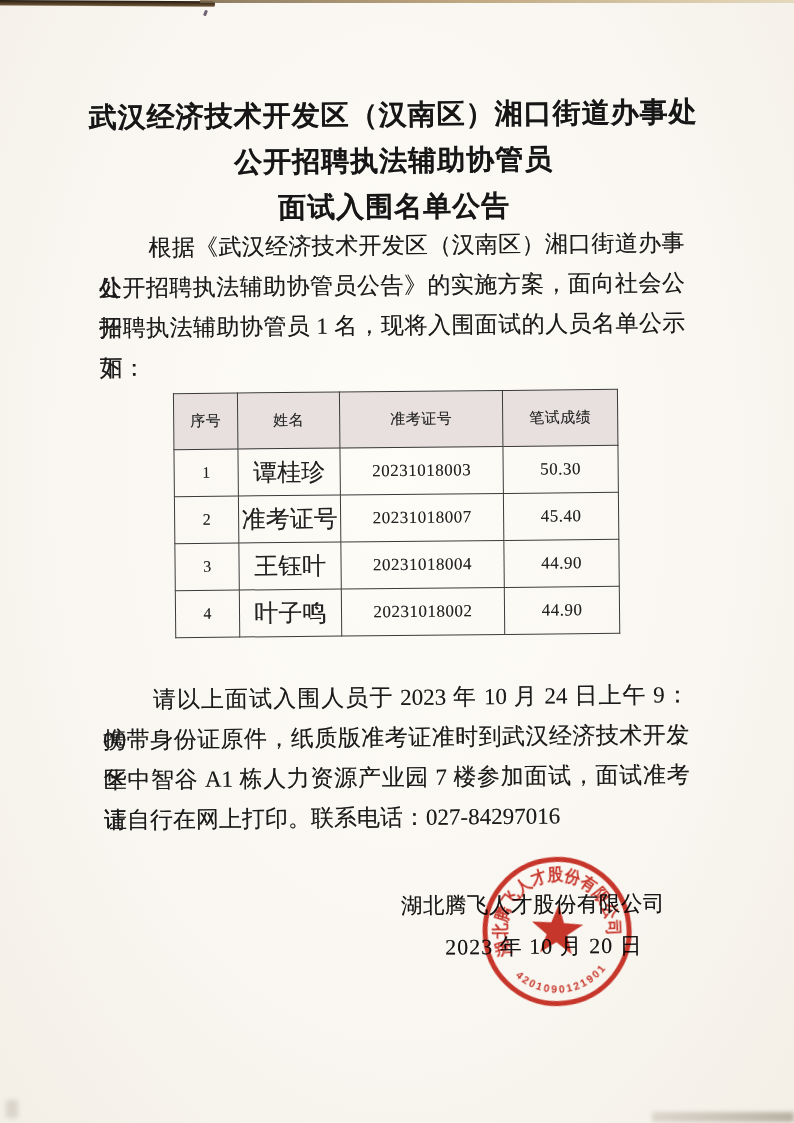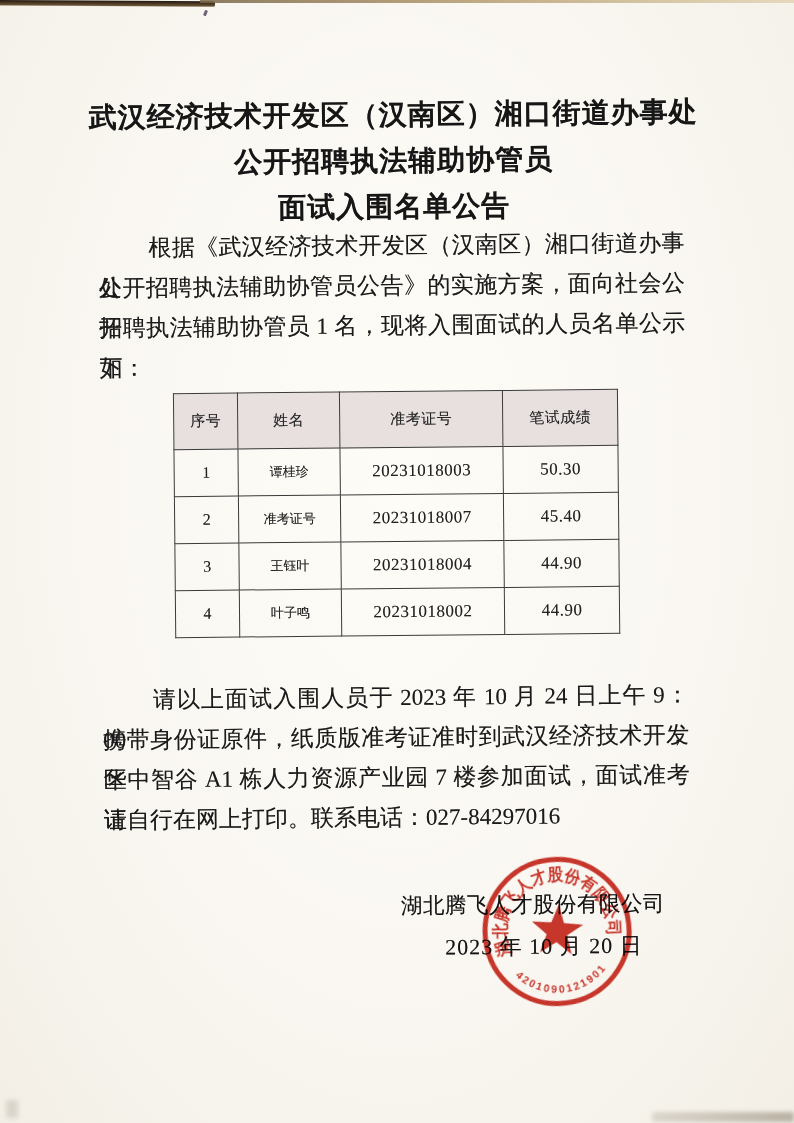--- a/index.html
+++ b/index.html
@@ -73,21 +73,21 @@
   .score-table col.c2{width:102px;}
   .score-table col.c3{width:163px;}
   .score-table col.c4{width:115px;}
   .score-table th,.score-table td{
     border:1.6px solid #3b3b3b;text-align:center;vertical-align:middle;
     padding:0;font-weight:normal;
   }
   .score-table thead tr{height:56px;}
   .score-table tbody tr{height:47px;}
   .score-table th{background:#e7e0df;font-size:15px;letter-spacing:.5px;color:#262626;}
-  td.cell-name{font-size:13px;border-radius:18px;}
+  td.cell-name{font-size:24px;border-radius:18px;}
   td.cell-seat{font-size:17px;letter-spacing:.5px;}
   td.cell-score{font-size:17px;letter-spacing:.5px;}
   td.cell-idx{font-size:16px;}
   
   .sig-company{
     position:absolute;left:397px;top:891px;
     font-size:21.5px;letter-spacing:.5px;color:#151515;white-space:nowrap;
     text-shadow:0 0 .5px rgba(20,20,20,.45);
   }
   .sig-date{

